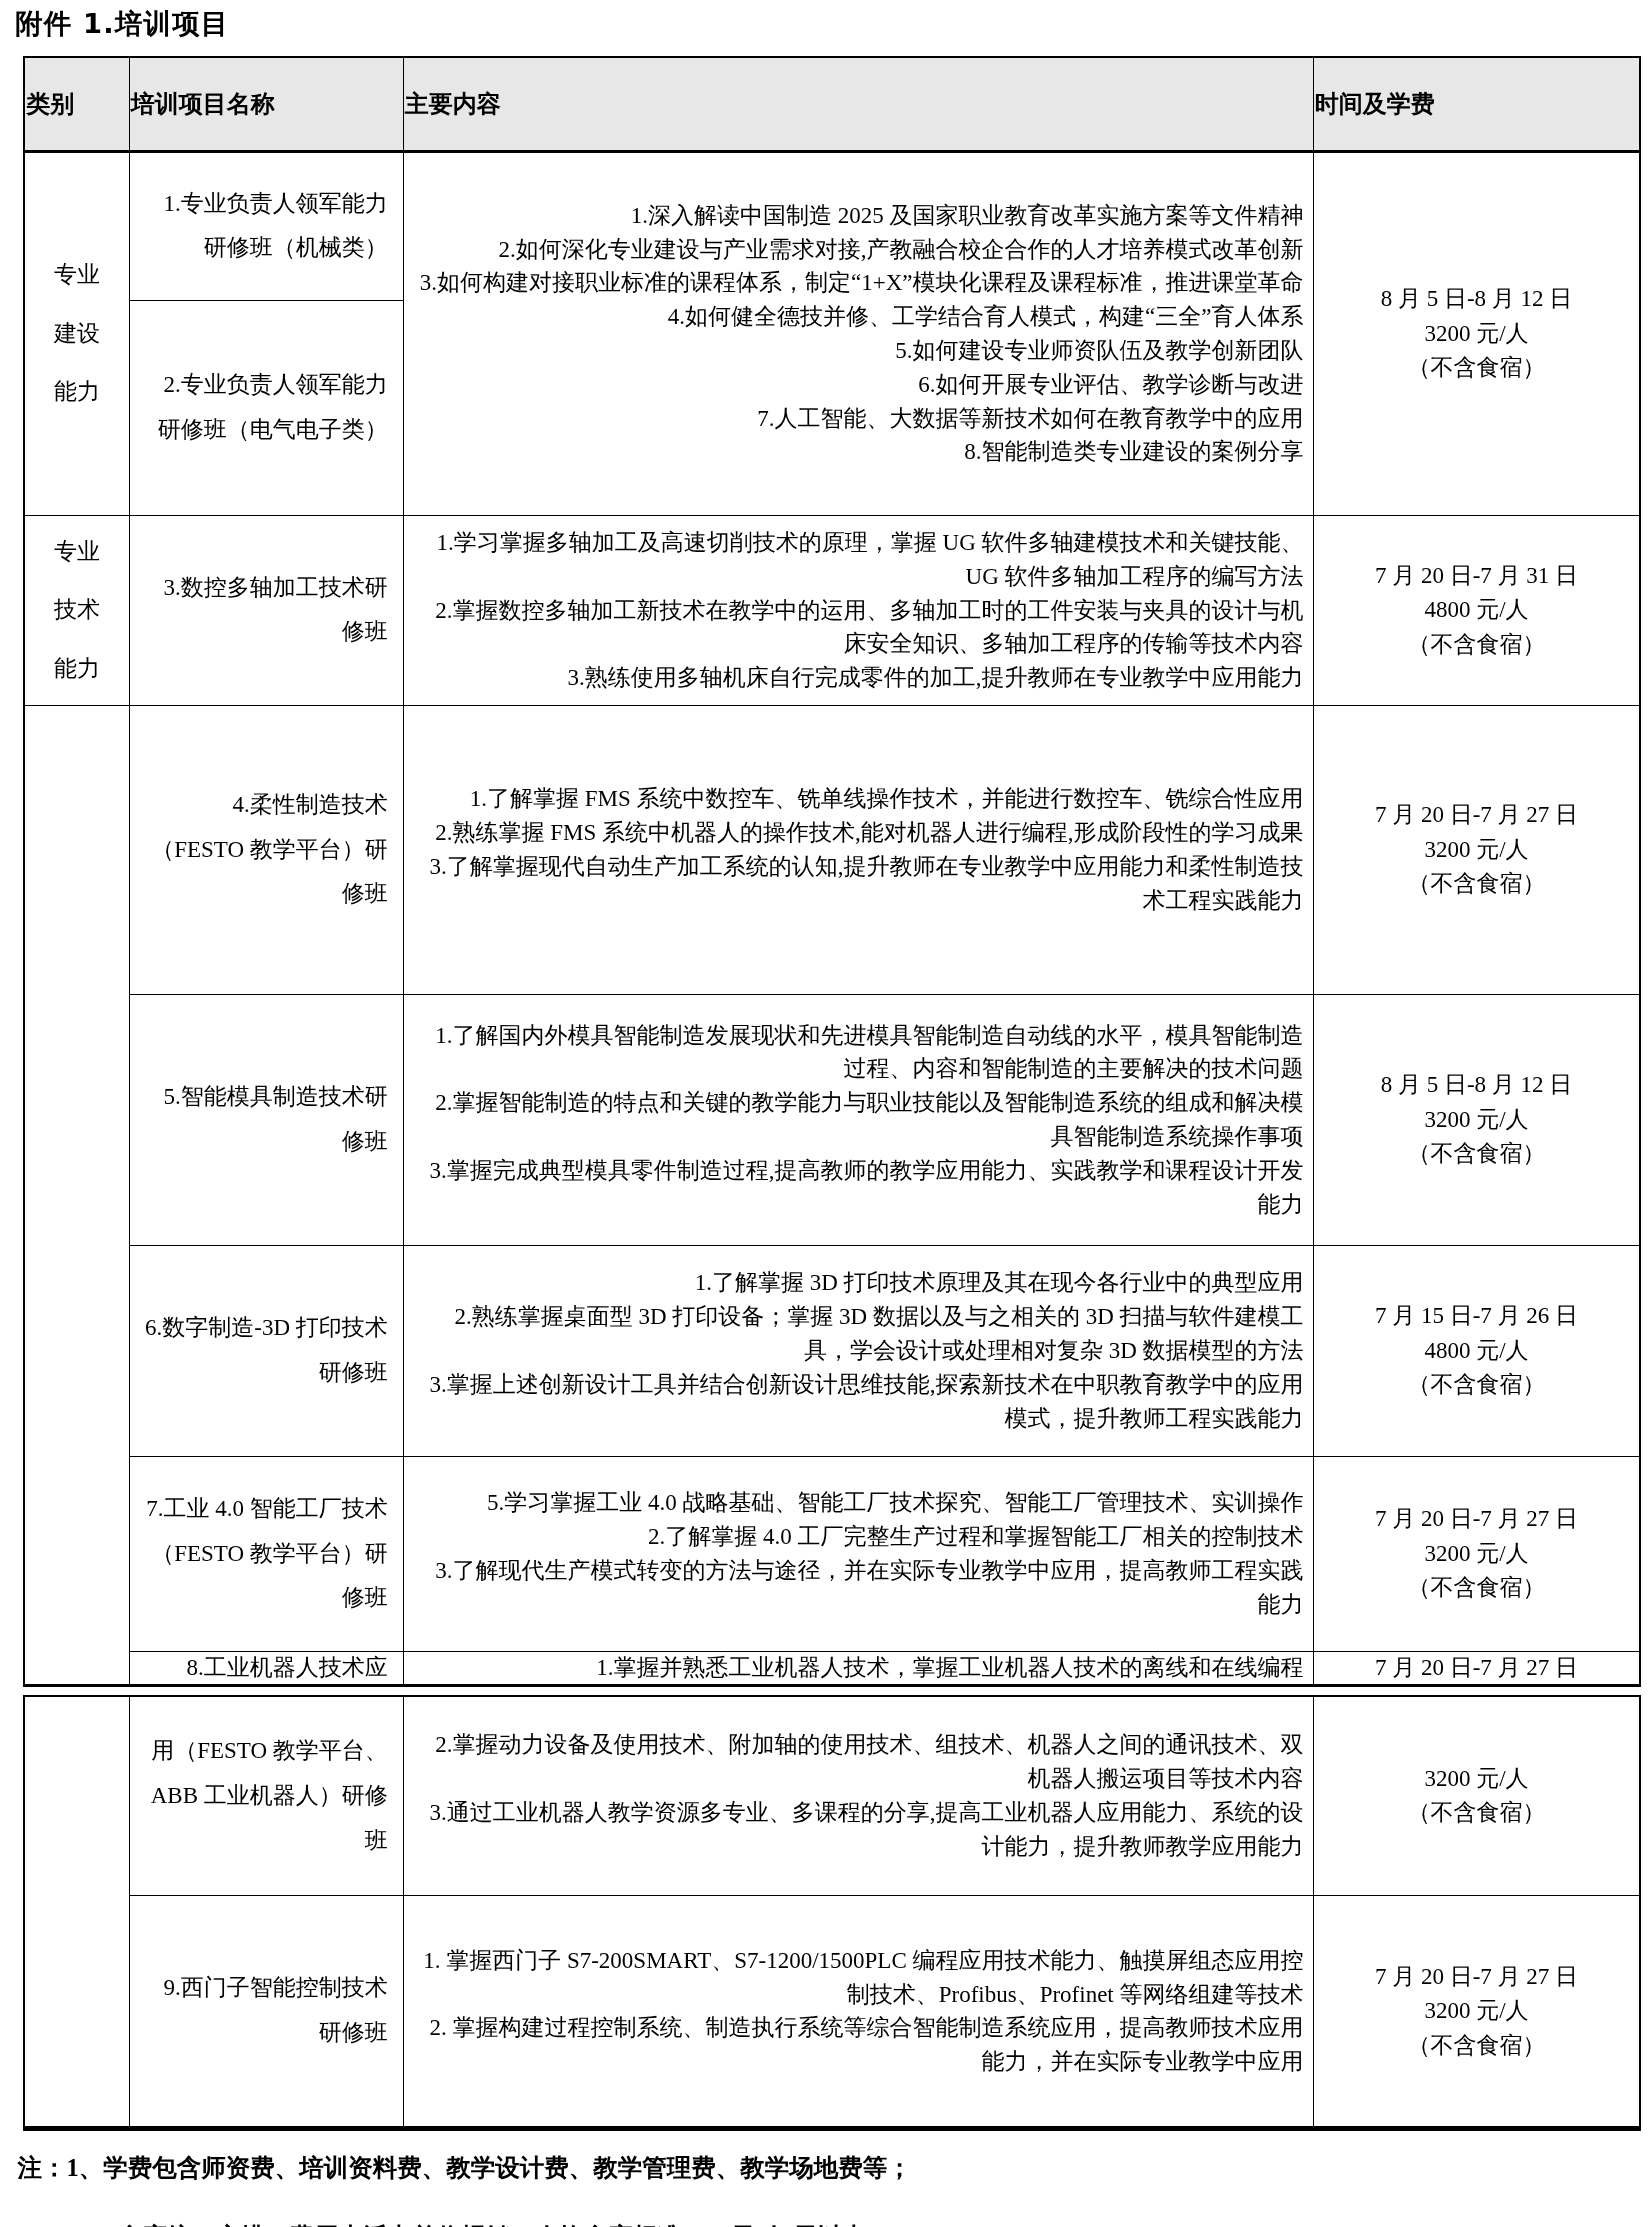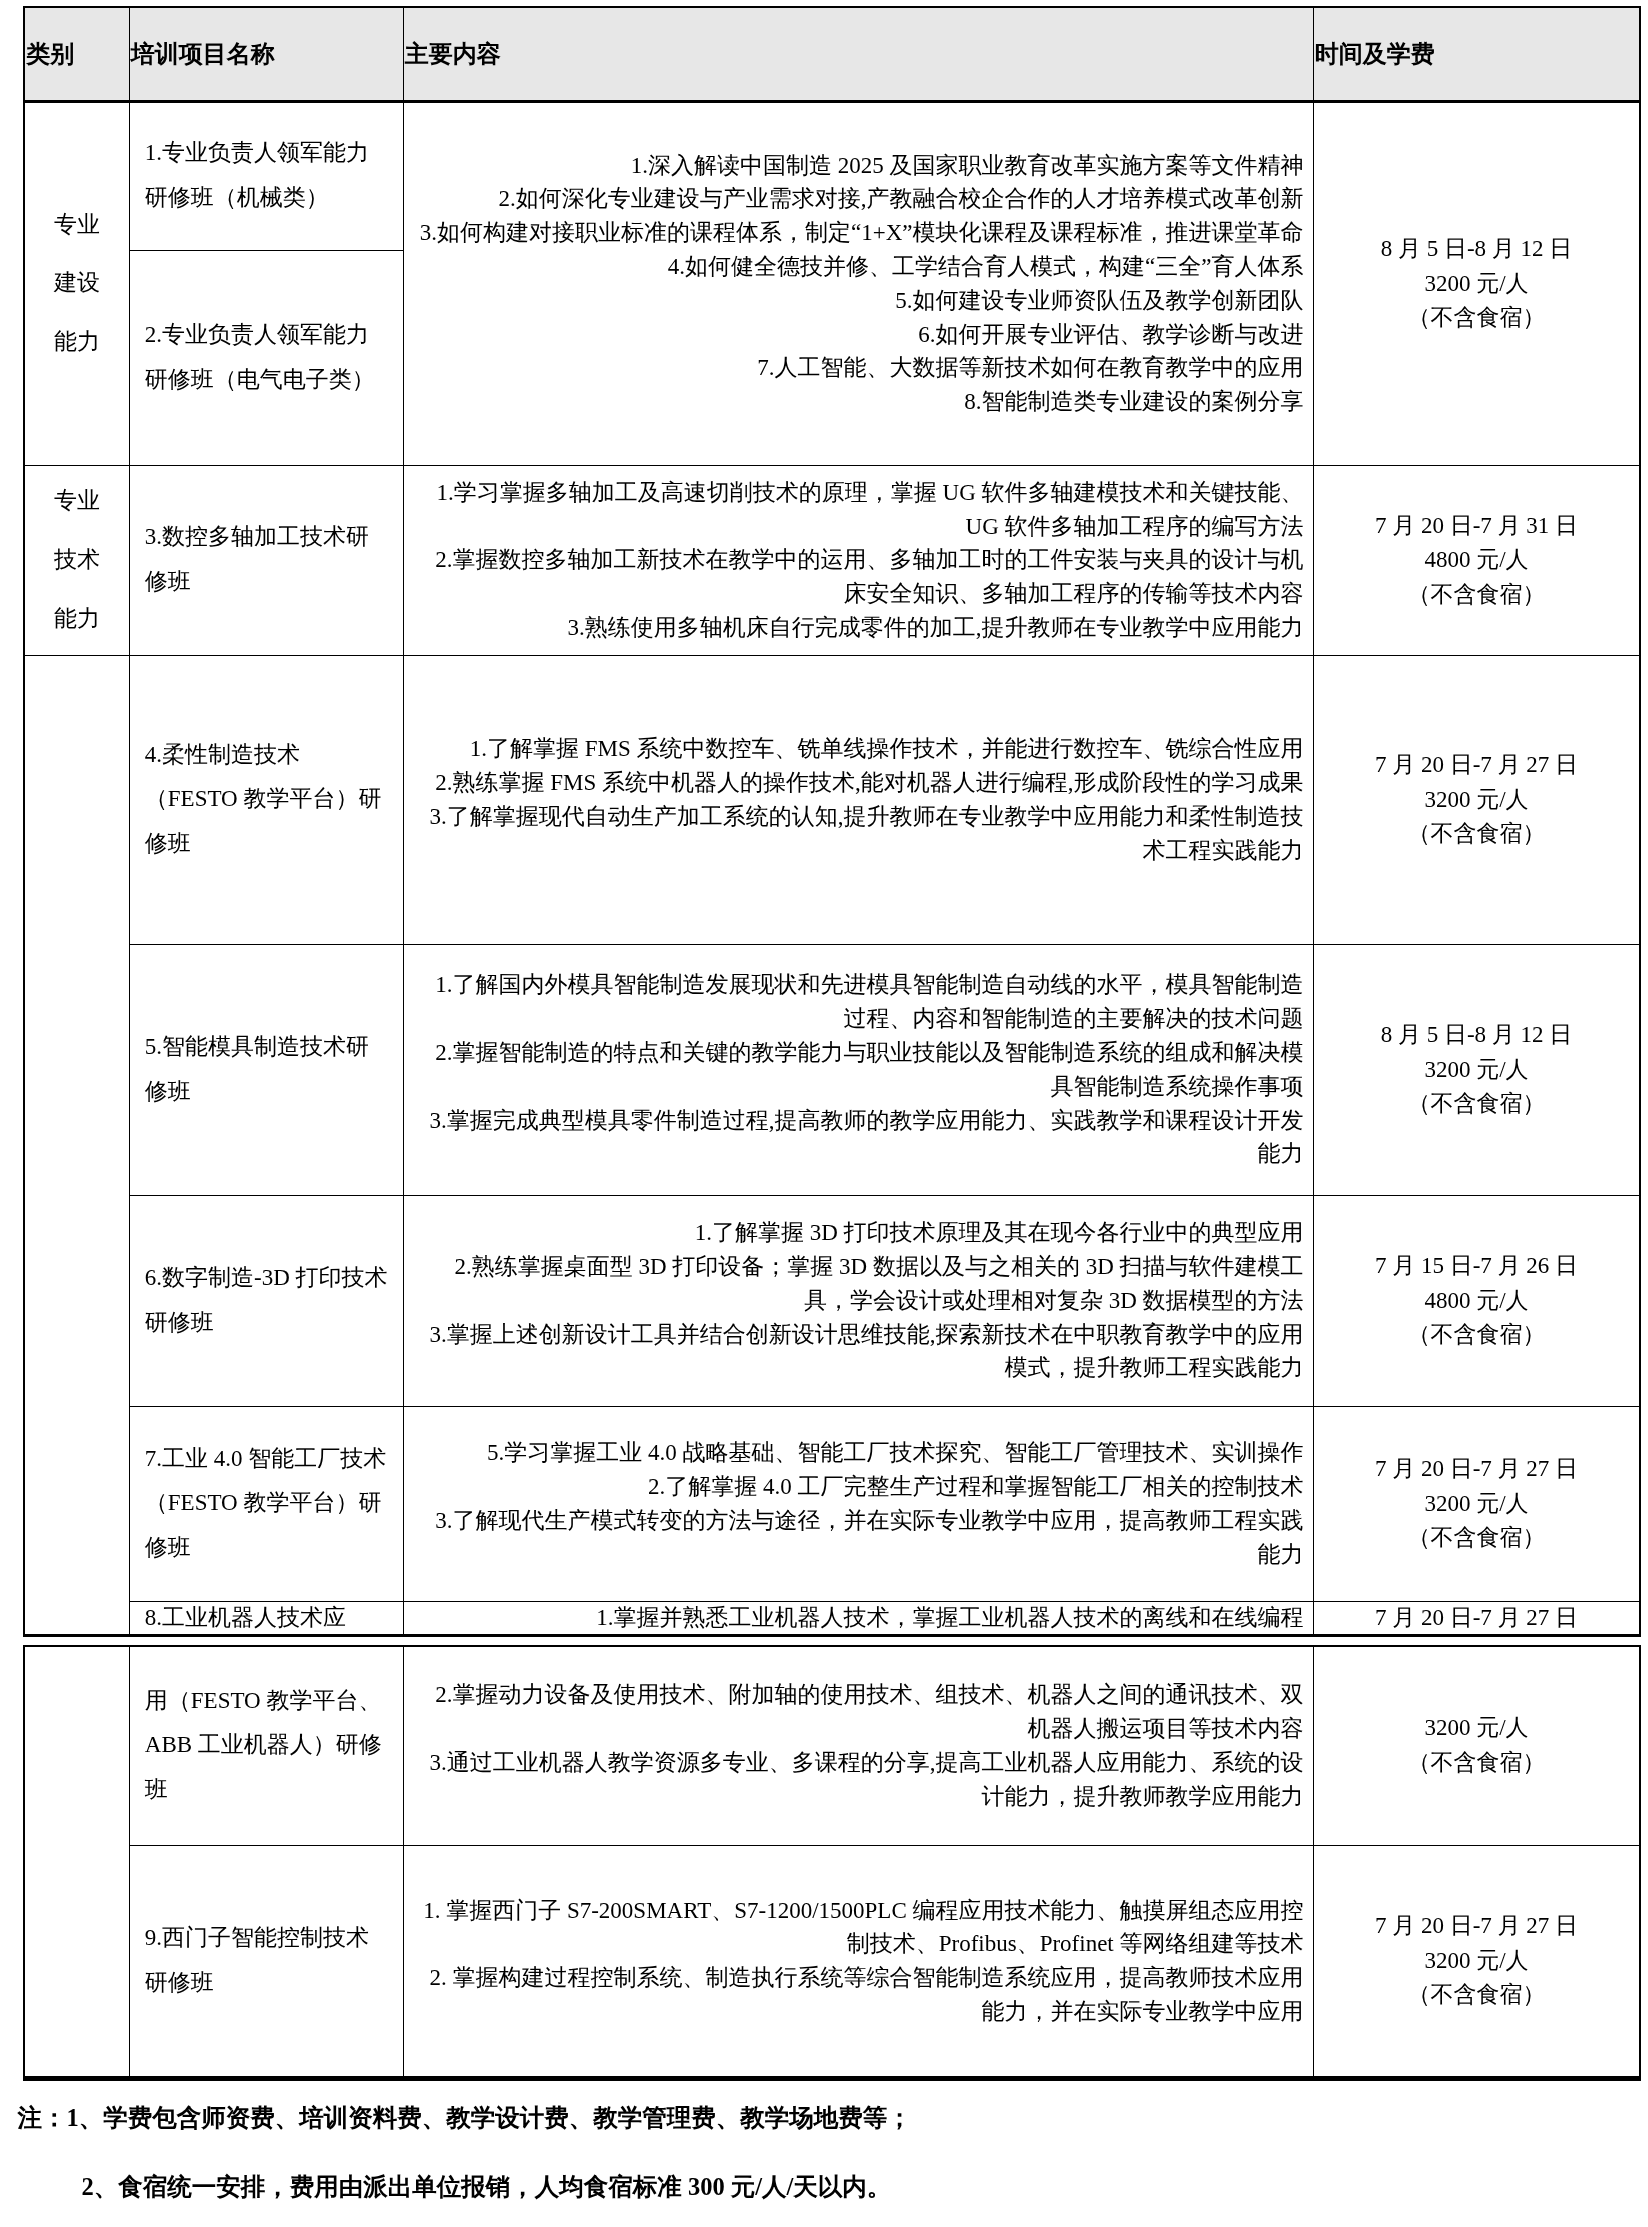--- a/index.html
+++ b/index.html
@@ -53,21 +53,21 @@
   td {
     font-size: 23px;
   }
   td.cat {
     text-align: center;
     white-space: pre-line;
     line-height: 2.55;
     padding: 2.3px 3.5px;
   }
   td.name {
-    text-align: left;
+    text-align: right;
     line-height: 1.95;
     padding: 3.5px 15px;
   }
   td.main {
     text-align: right;
     white-space: pre-line;
     line-height: 1.47;
     padding: 7px 9.3px 7px 11.7px;
   }
   td.time {
@@ -94,20 +94,21 @@
   }
   .note-line { margin: 0; }
   .note-1 { padding-left: 0; }
   .note-2 { padding-left: 64px; margin-top: 36px; }
 </style>
 </head>
 <body>
 
 <div class="page">
 
+  <div class="doc-title">附件 1.培训项目</div>
 
   <table class="t t1">
     <colgroup>
       <col class="c-cat">
         <col class="c-name">
         <col class="c-main">
         <col class="c-time">
     </colgroup>
     <thead>
       <tr>

